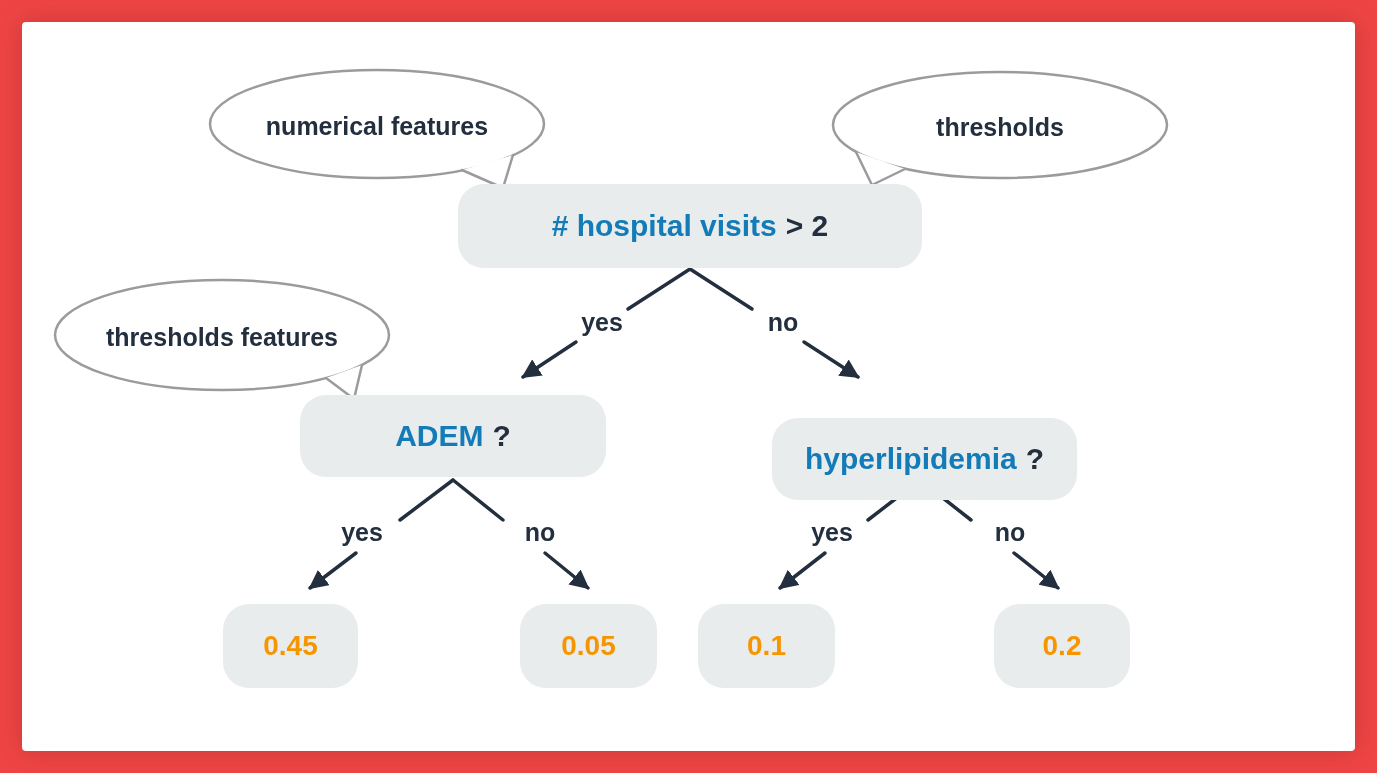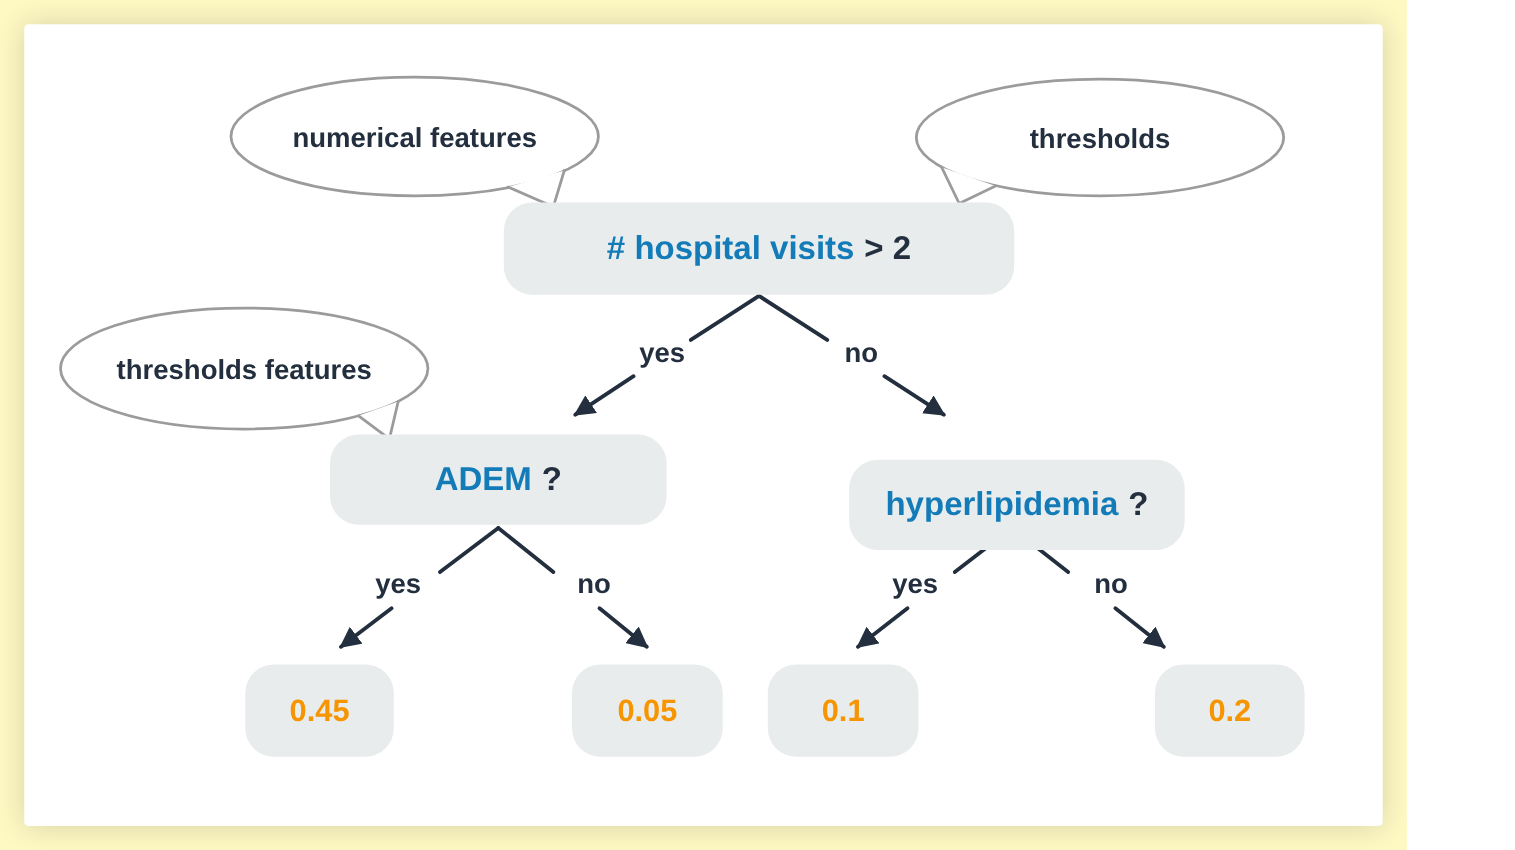--- a/index.html
+++ b/index.html
@@ -1,18 +1,18 @@
 <!DOCTYPE html>
 <html><head>
 <meta charset="utf-8">
 <style>
   html,body{margin:0;padding:0;background:#ffffff;}
   .stage{
-    position:relative;width:1279px;height:773px;overflow:hidden;
-    background:#fef9c3;
+    position:relative;width:1377px;height:773px;overflow:hidden;
+    background:#ef4444;
     font-family:"Liberation Sans", sans-serif;
   }
   .card{
     position:absolute;left:22px;top:22px;right:22px;bottom:22px;
     background:#ffffff;border-radius:4px;
     box-shadow:0 0 26px rgba(0,0,0,0.16);
   }
   svg.layer{position:absolute;left:0;top:0;width:1377px;height:773px;}
   .callout-label{
     position:absolute;transform:translate(-50%,-50%);
@@ -93,21 +93,21 @@
   </div>
 
   <div class="node" style="left:772px;top:418px;width:305px;height:82px;">
     <span class="feature">hyperlipidemia</span>
     <span class="threshold">?</span>
   </div>
 
   <div class="leaf" style="left:223px;top:604px;width:135px;height:84px;">0.45</div>
   <div class="leaf" style="left:520px;top:604px;width:137px;height:84px;">0.05</div>
   <div class="leaf" style="left:698px;top:604px;width:137px;height:84px;">0.1</div>
-  <div class="leaf" style="left:1050px;top:604px;width:136px;height:84px;">0.2</div>
+  <div class="leaf" style="left:994px;top:604px;width:136px;height:84px;">0.2</div>
 
   <div class="edge-label" style="left:602px;top:322px;">yes</div>
   <div class="edge-label" style="left:783px;top:322px;">no</div>
   <div class="edge-label" style="left:362px;top:532px;">yes</div>
   <div class="edge-label" style="left:540px;top:532px;">no</div>
   <div class="edge-label" style="left:832px;top:532px;">yes</div>
   <div class="edge-label" style="left:1010px;top:532px;">no</div>
 </div>
 
 </body></html>

